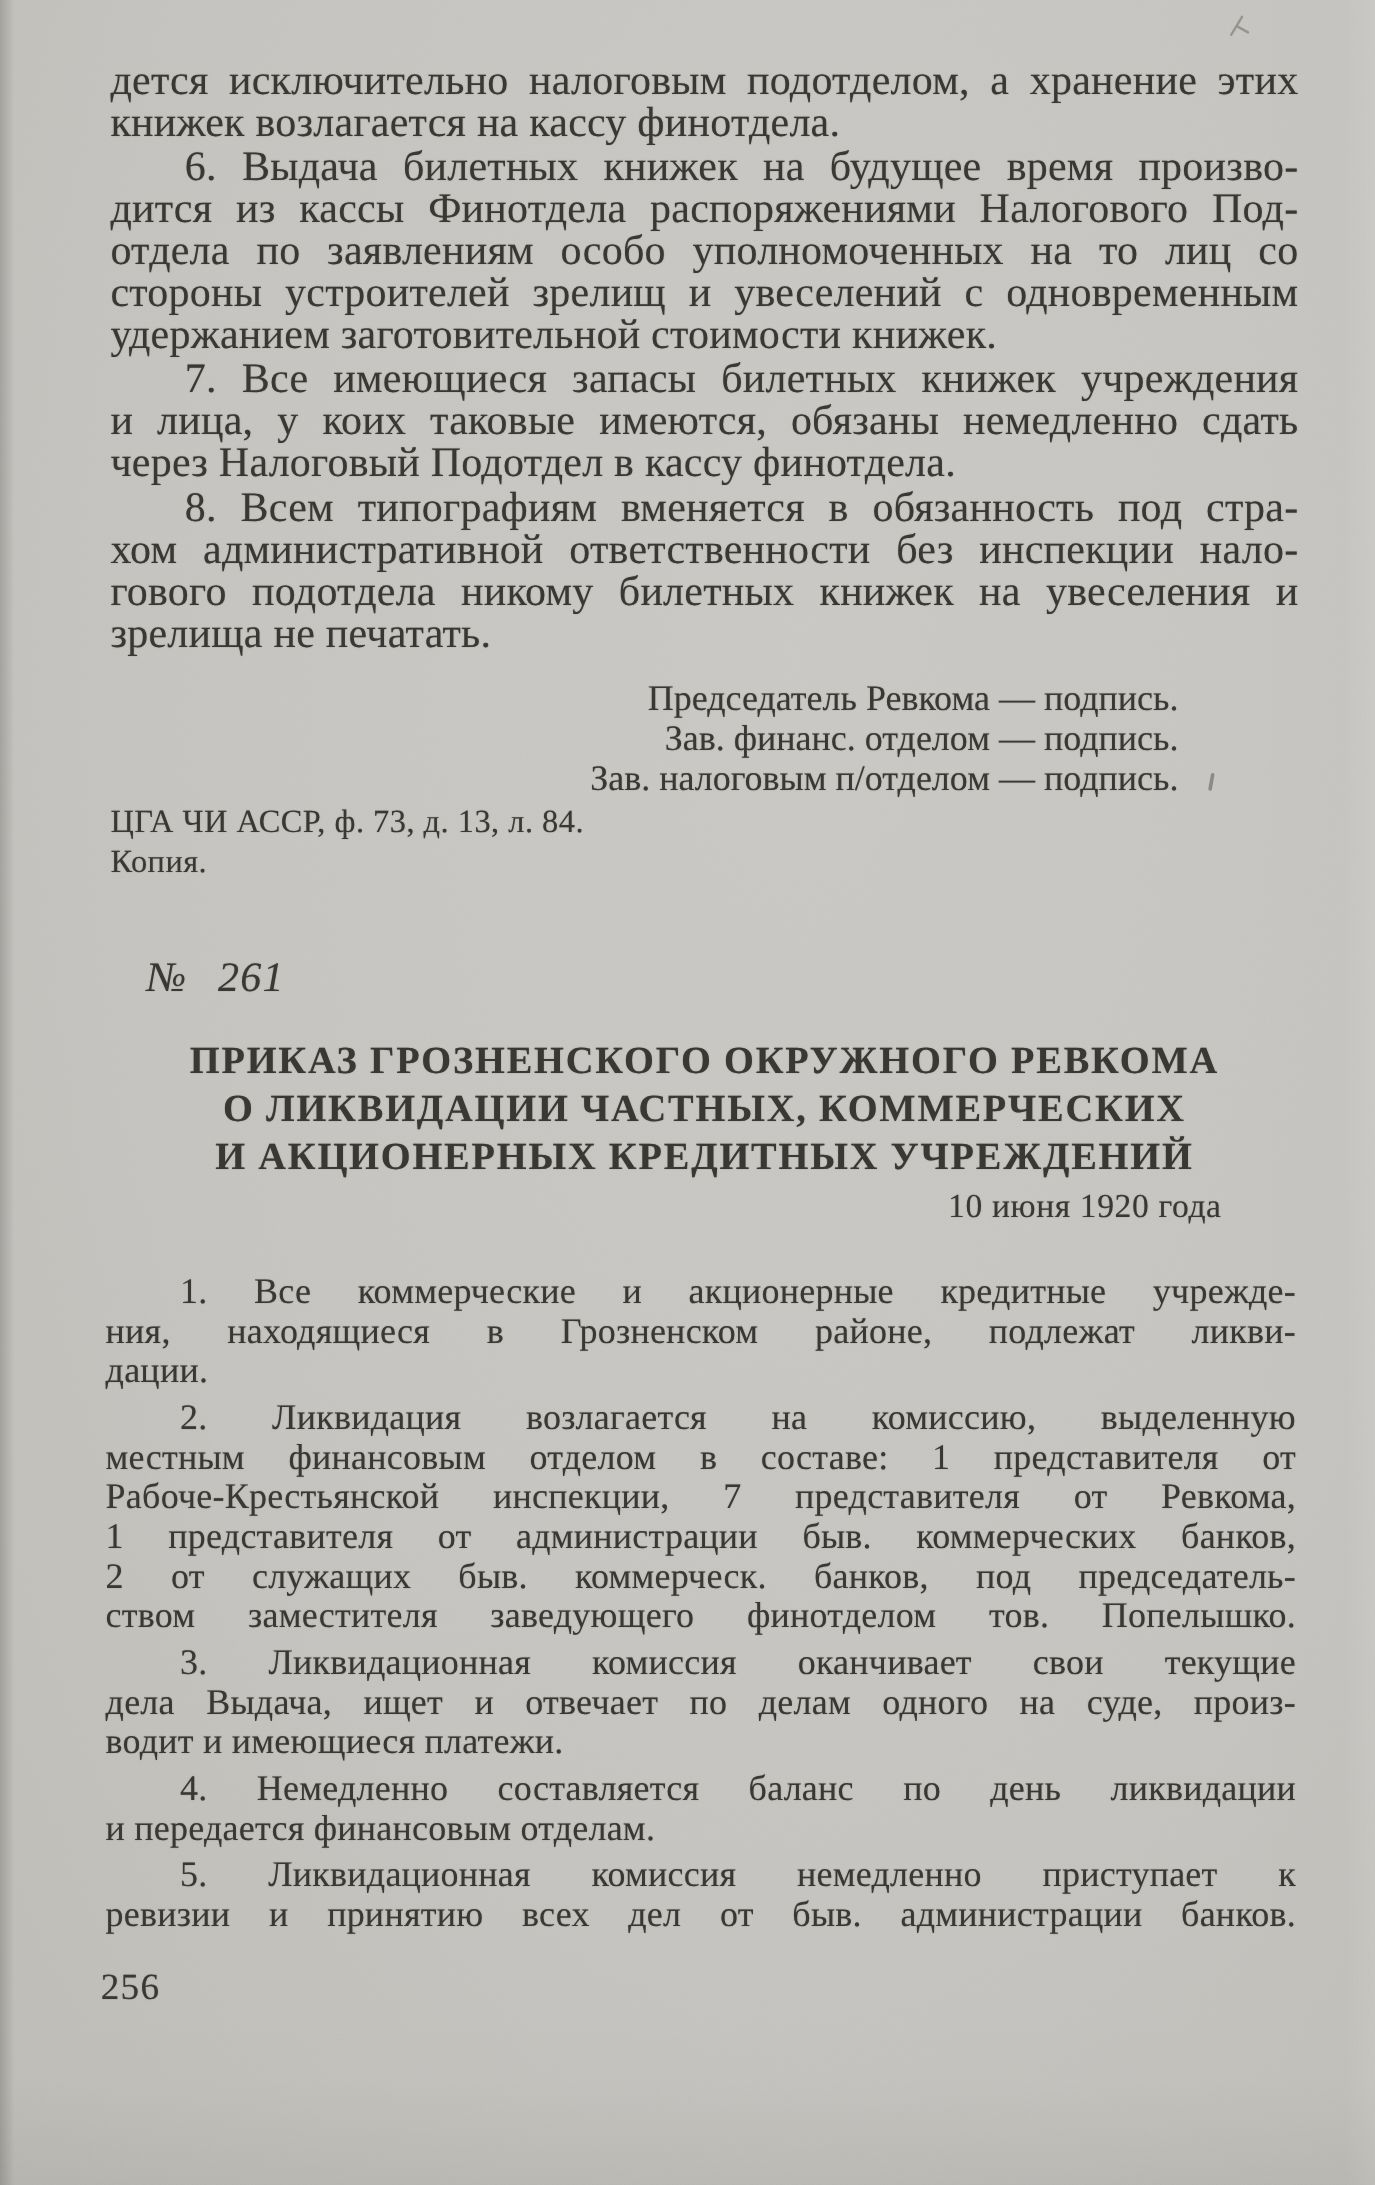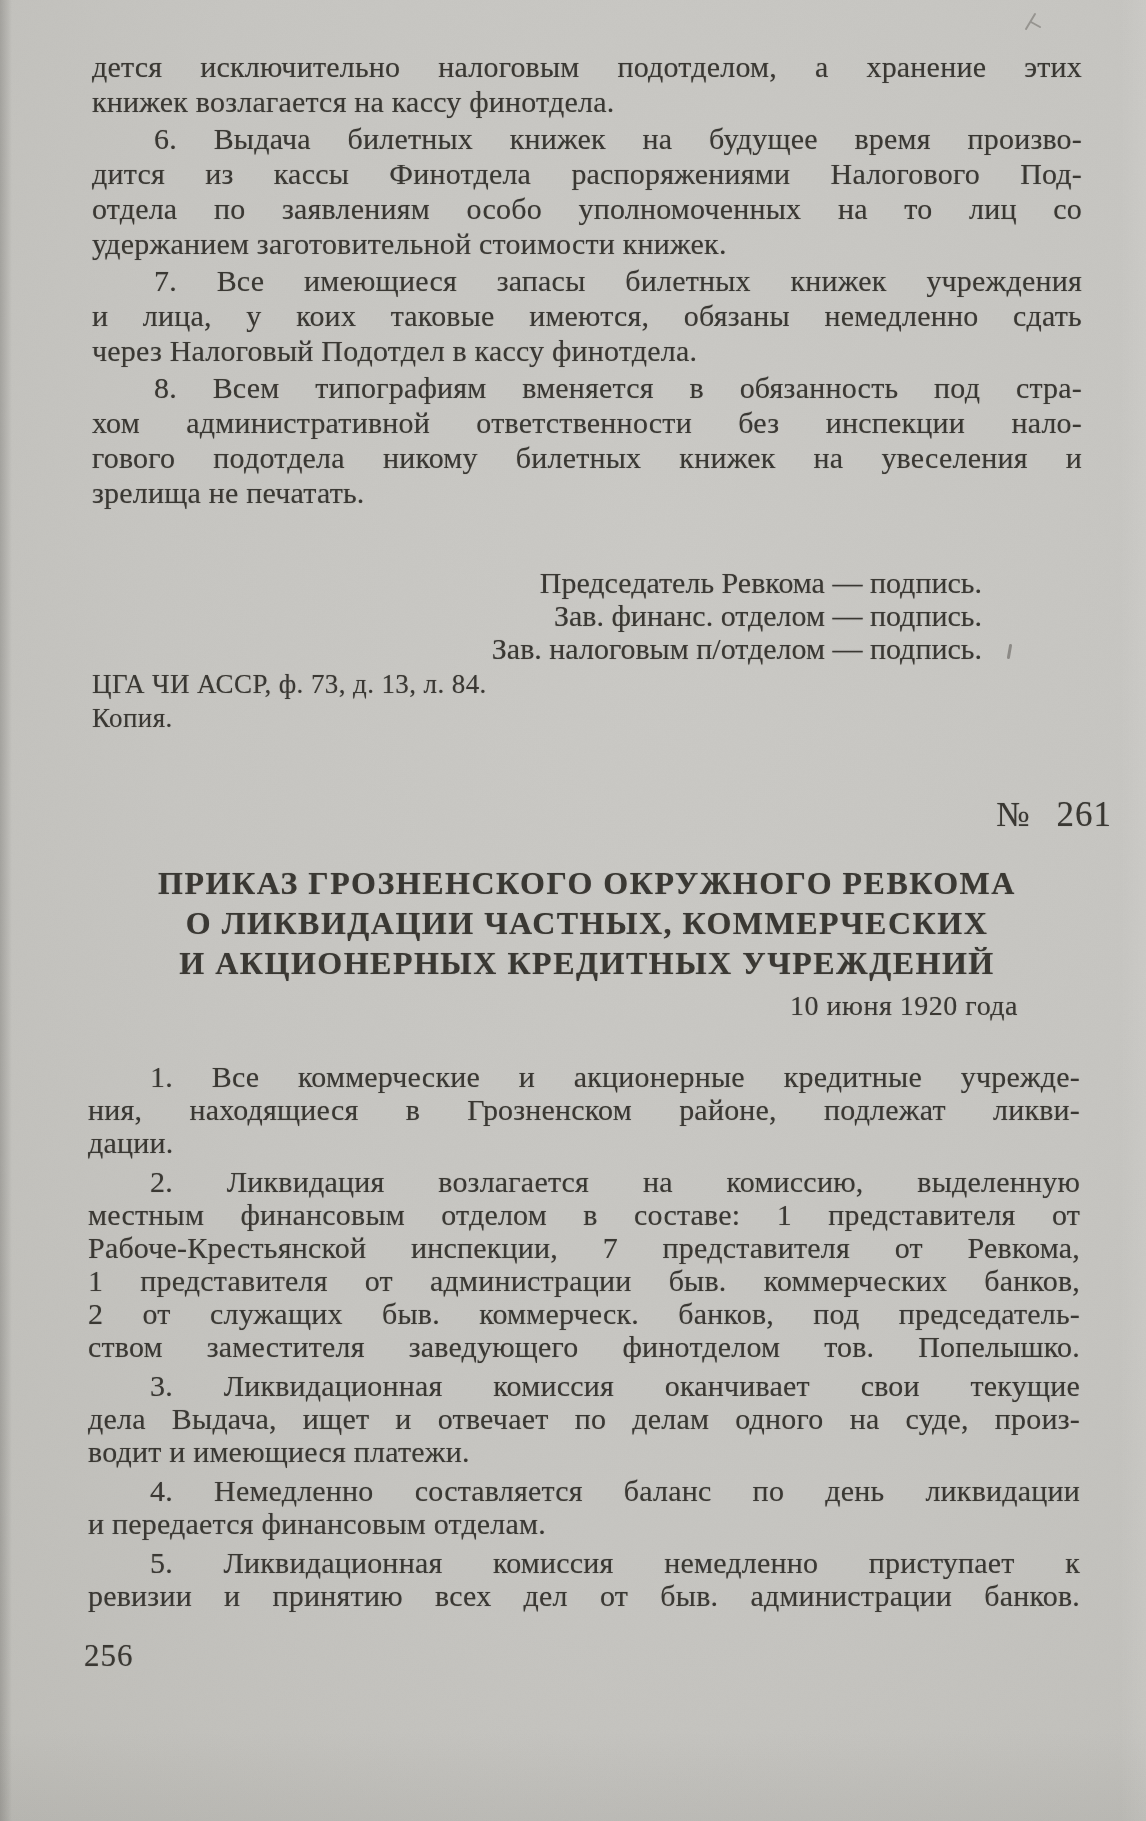--- a/index.html
+++ b/index.html
@@ -16,31 +16,31 @@
       linear-gradient(270deg, rgba(255,255,255,.09), rgba(255,255,255,0) 26px),
       linear-gradient(0deg, rgba(90,88,82,.08), rgba(90,88,82,0) 90px),
       radial-gradient(ellipse at 58% 30%, #cbcac6 0%, #c7c6c2 55%, #bfbeb9 100%);
   }
   .noise{position:absolute;inset:0;width:100%;height:100%;opacity:.07;pointer-events:none;}
 
   .ln{text-align:justify;text-align-last:justify;}
   .ln.last{text-align-last:left;}
   .ln.ind{text-indent:62px;}
 
-  #doc1{position:absolute;left:92px;top:49px;width:990px;font-size:30px;line-height:35px;letter-spacing:.2px;}
+  #doc1{position:absolute;left:92px;top:49px;width:990px;font-size:35px;line-height:35px;letter-spacing:.2px;}
   #doc1 .para{margin-bottom:2px;}
 
   #sigs{position:absolute;left:92px;top:566px;width:990px;box-sizing:border-box;padding-right:100px;font-size:30px;line-height:33px;}
   #sigs .sig{text-align:right;white-space:nowrap;}
 
   #archive{position:absolute;left:92px;top:669px;font-size:27px;letter-spacing:.4px;}
   #copy{position:absolute;left:92px;top:703px;font-size:27px;letter-spacing:.4px;}
 
-  #docnum{position:absolute;left:92px;top:795px;width:990px;text-align:right;
-          font-size:35px;letter-spacing:1px;word-spacing:16px;transform:translateX(30px);}
+  #docnum{position:absolute;left:92px;top:795px;width:990px;text-align:left;
+          font-style:italic;font-size:35px;letter-spacing:1px;word-spacing:16px;transform:translateX(30px);}
 
   #title{position:absolute;left:92px;top:863px;width:990px;text-align:center;
          font-weight:bold;font-size:32px;line-height:40px;letter-spacing:1.5px;}
 
   #date{position:absolute;left:92px;top:990px;width:990px;box-sizing:border-box;
         padding-right:64px;text-align:right;font-size:28px;letter-spacing:.5px;}
 
   #doc2{position:absolute;left:88px;top:1060px;width:992px;font-size:30px;line-height:33px;letter-spacing:.2px;}
   #doc2 .para{margin-bottom:6px;}
 
@@ -69,20 +69,21 @@
 
   <div id="doc1">
       <div class="para">
         <div class="ln">дется исключительно налоговым подотделом, а хранение этих</div>
         <div class="ln last">книжек возлагается на кассу финотдела.</div>
       </div>
       <div class="para">
         <div class="ln ind">6. Выдача билетных книжек на будущее время произво-</div>
         <div class="ln">дится из кассы Финотдела распоряжениями Налогового Под-</div>
         <div class="ln">отдела по заявлениям особо уполномоченных на то лиц со</div>
+        <div class="ln">стороны устроителей зрелищ и увеселений с одновременным</div>
         <div class="ln last">удержанием заготовительной стоимости книжек.</div>
       </div>
       <div class="para">
         <div class="ln ind">7. Все имеющиеся запасы билетных книжек учреждения</div>
         <div class="ln">и лица, у коих таковые имеются, обязаны немедленно сдать</div>
         <div class="ln last">через Налоговый Подотдел в кассу финотдела.</div>
       </div>
       <div class="para">
         <div class="ln ind">8. Всем типографиям вменяется в обязанность под стра-</div>
         <div class="ln">хом административной ответственности без инспекции нало-</div>

